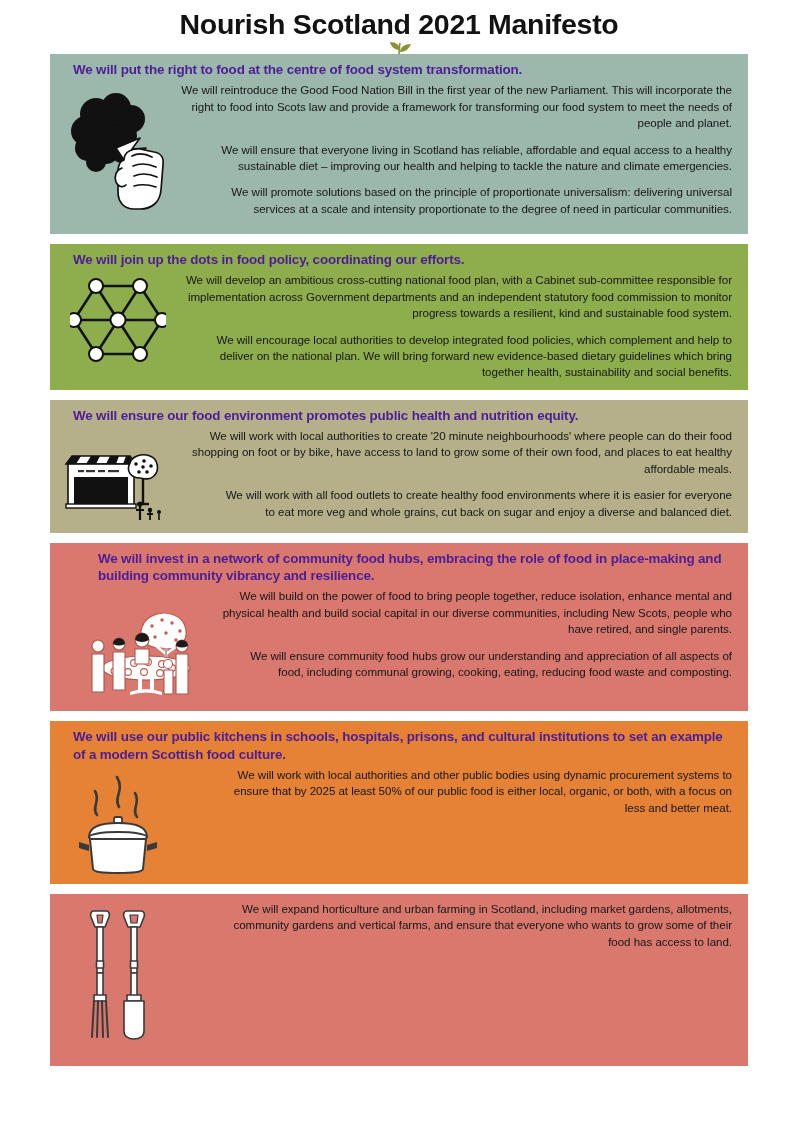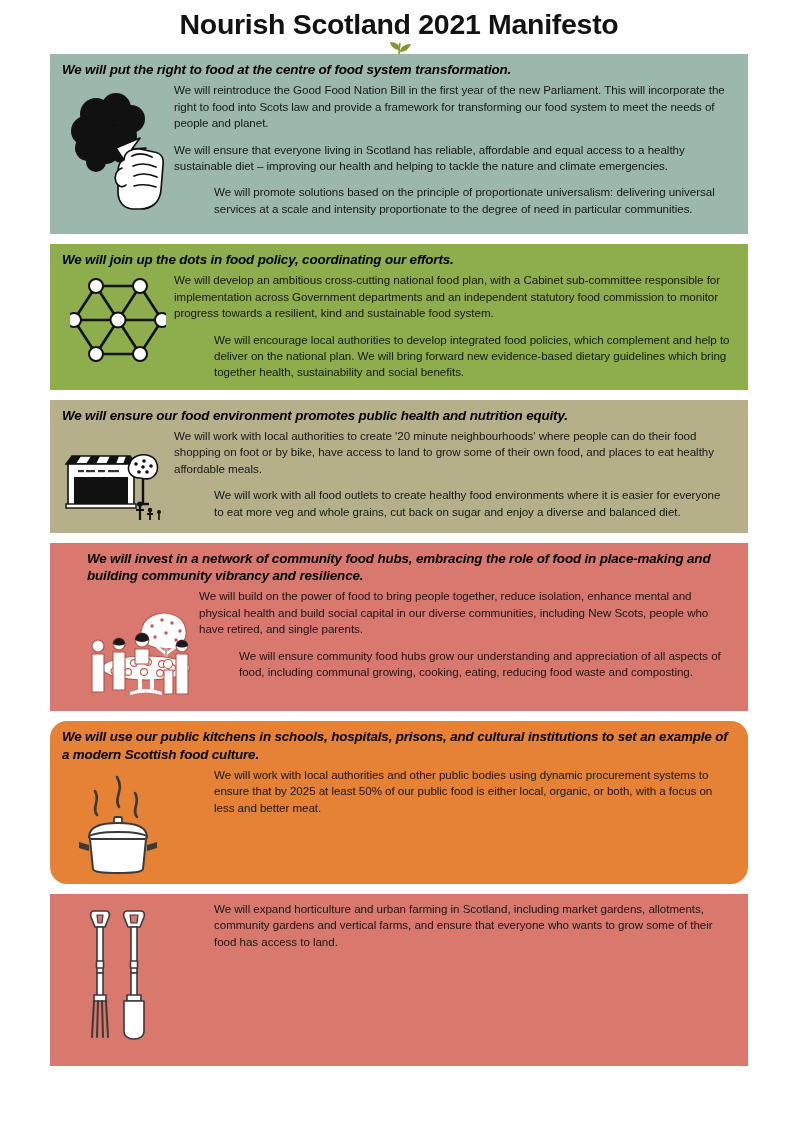--- a/index.html
+++ b/index.html
@@ -56,56 +56,56 @@
     position: relative;
     box-sizing: border-box;
     margin-bottom: 10px;
     padding: 7px 12px 9px 12px;
     overflow: hidden;
   }
   .sec-heading {
     font-size: 13.4px;
     font-weight: bold;
     line-height: 1.28;
-    color: #000000;
-    margin: 0 0 4px 0;
+    color: #4c1d95;
+    margin: 0 0 4px 11px;
     letter-spacing: -0.15px;
-    font-style: italic;
   }
   .sec-body {
     display: flex;
     align-items: flex-start;
   }
   .icon-col {
     flex: 0 0 auto;
     width: 112px;
     display: flex;
     align-items: flex-start;
     justify-content: center;
     padding-top: 2px;
   }
   .text-col {
     flex: 1 1 auto;
     padding-right: 4px;
+    text-align: right;
   }
   .para {
     font-size: 11.6px;
     line-height: 1.42;
     margin: 0 0 10px 0;
     color: #161616;
     letter-spacing: -0.05px;
   }
   .para:last-child { margin-bottom: 0; margin-left: 40px; }
 
   
   .s1 { min-height: 180px; }
   .s2 { min-height: 140px; }
   .s3 { min-height: 125px; }
   .s4 { min-height: 158px; padding-left: 37px; }
-  .s5 { min-height: 150px; border-radius: 17px; }
+  .s5 { min-height: 150px; }
   .s6 { min-height: 172px; }
 
   .s3 .icon-col, .s4 .icon-col { padding-top: 14px; }
   .s1 .icon-col { padding-top: 4px; }
   .s5 .icon-col { padding-top: 4px; }
   .s6 .icon-col { padding-top: 4px; }
 
   svg { display: block; }
 </style>
 </head>

